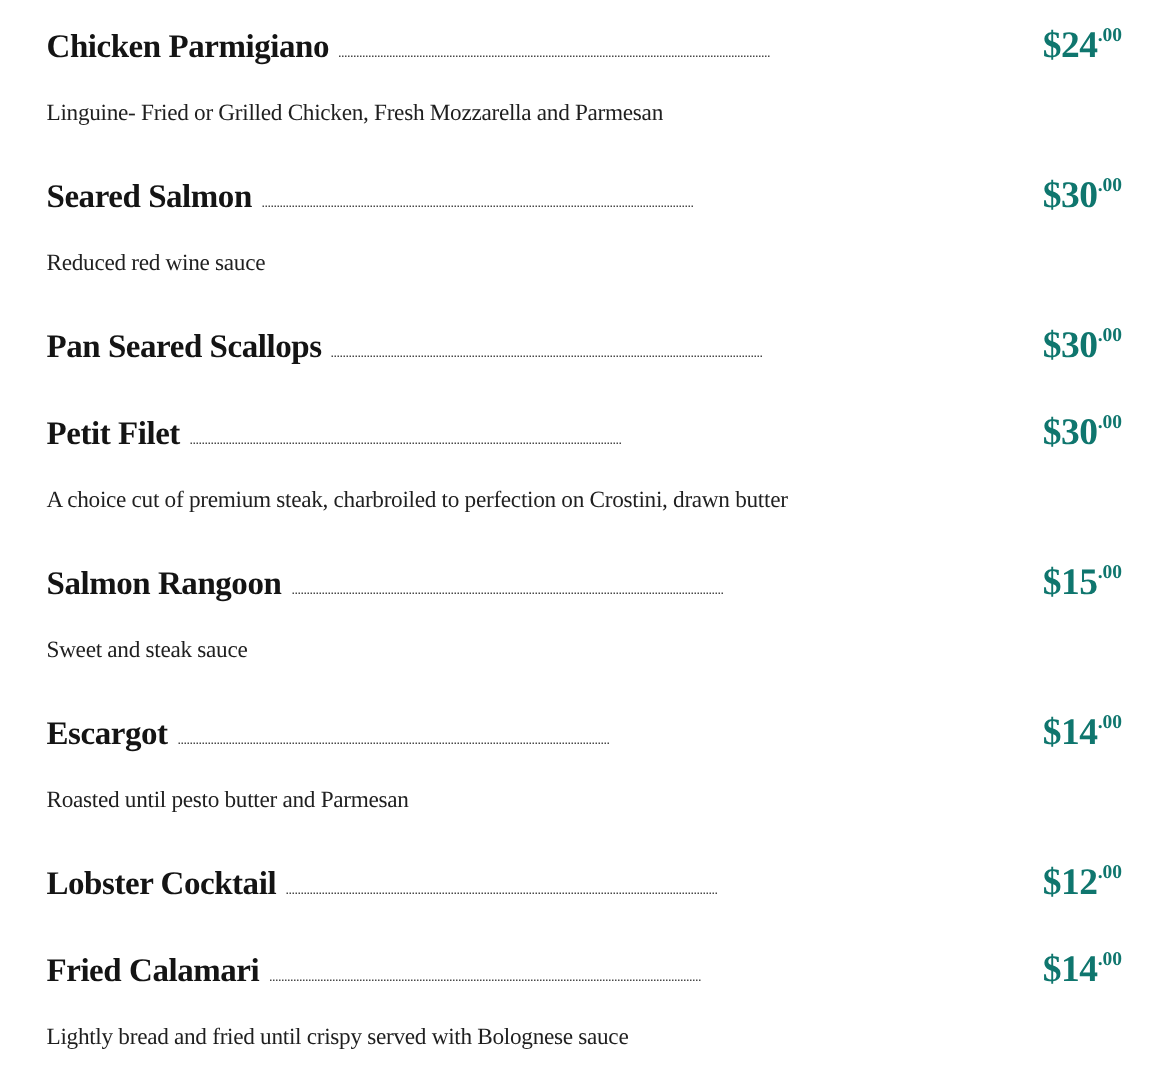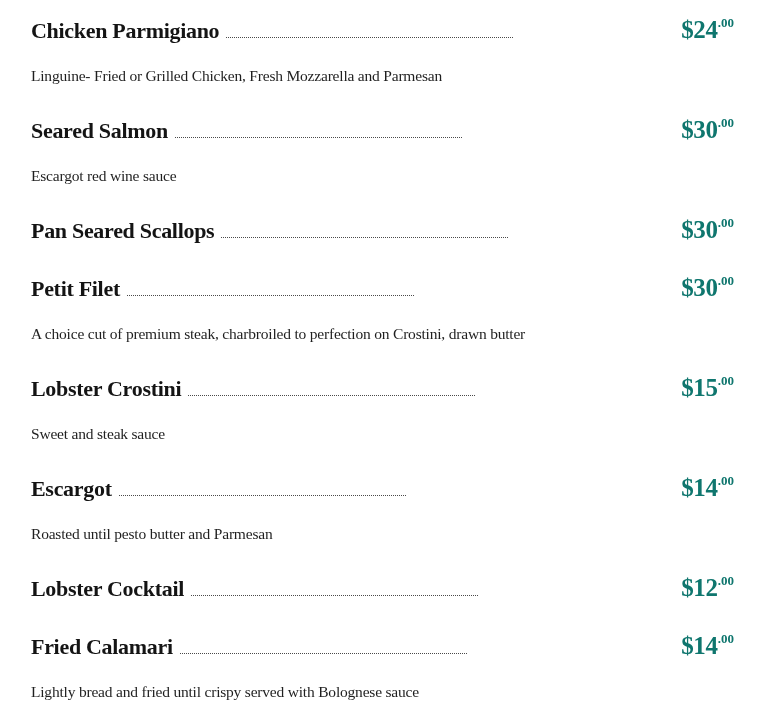--- a/index.html
+++ b/index.html
@@ -7,21 +7,21 @@
     width: 781px;
     height: 712px;
     background: #ffffff;
     overflow: hidden;
     font-family: "Liberation Serif", serif;
     color: #1c1c1c;
   }
   .menu-page {
     width: 781px;
     height: 712px;
-    padding: 16px 47px 14px 31px;
+    padding: 16px 33px 14px 31px;
     border-radius: 13px;
   }
   .menu-item {
     margin-bottom: 31px;
   }
   .item-row {
     display: flex;
     align-items: baseline;
     width: 100%;
   }
@@ -91,21 +91,21 @@
     </div>
     <div class="item-description">Linguine- Fried or Grilled Chicken, Fresh Mozzarella and Parmesan</div>
   </div>
 
   <div class="menu-item">
     <div class="item-row">
       <span class="item-name">Seared Salmon</span>
       <span class="dotted-leader"></span>
       <span class="item-price"><span class="price-dollars">$30</span><span class="price-cents">.00</span></span>
     </div>
-    <div class="item-description">Escargot red wine sauce</div>
+    <div class="item-description">Reduced red wine sauce</div>
   </div>
 
   <div class="menu-item">
     <div class="item-row">
       <span class="item-name">Pan Seared Scallops</span>
       <span class="dotted-leader"></span>
       <span class="item-price"><span class="price-dollars">$30</span><span class="price-cents">.00</span></span>
     </div>
   </div>
 
@@ -117,21 +117,21 @@
     </div>
     <div class="item-description">A choice cut of premium steak, charbroiled to perfection on Crostini, drawn butter</div>
   </div>
 </div>
   </section>
 
   <section class="menu-section">
     <div class="section-items">
   <div class="menu-item">
     <div class="item-row">
-      <span class="item-name">Lobster Crostini</span>
+      <span class="item-name">Salmon Rangoon</span>
       <span class="dotted-leader"></span>
       <span class="item-price"><span class="price-dollars">$15</span><span class="price-cents">.00</span></span>
     </div>
     <div class="item-description">Sweet and steak sauce</div>
   </div>
 
   <div class="menu-item">
     <div class="item-row">
       <span class="item-name">Escargot</span>
       <span class="dotted-leader"></span>

